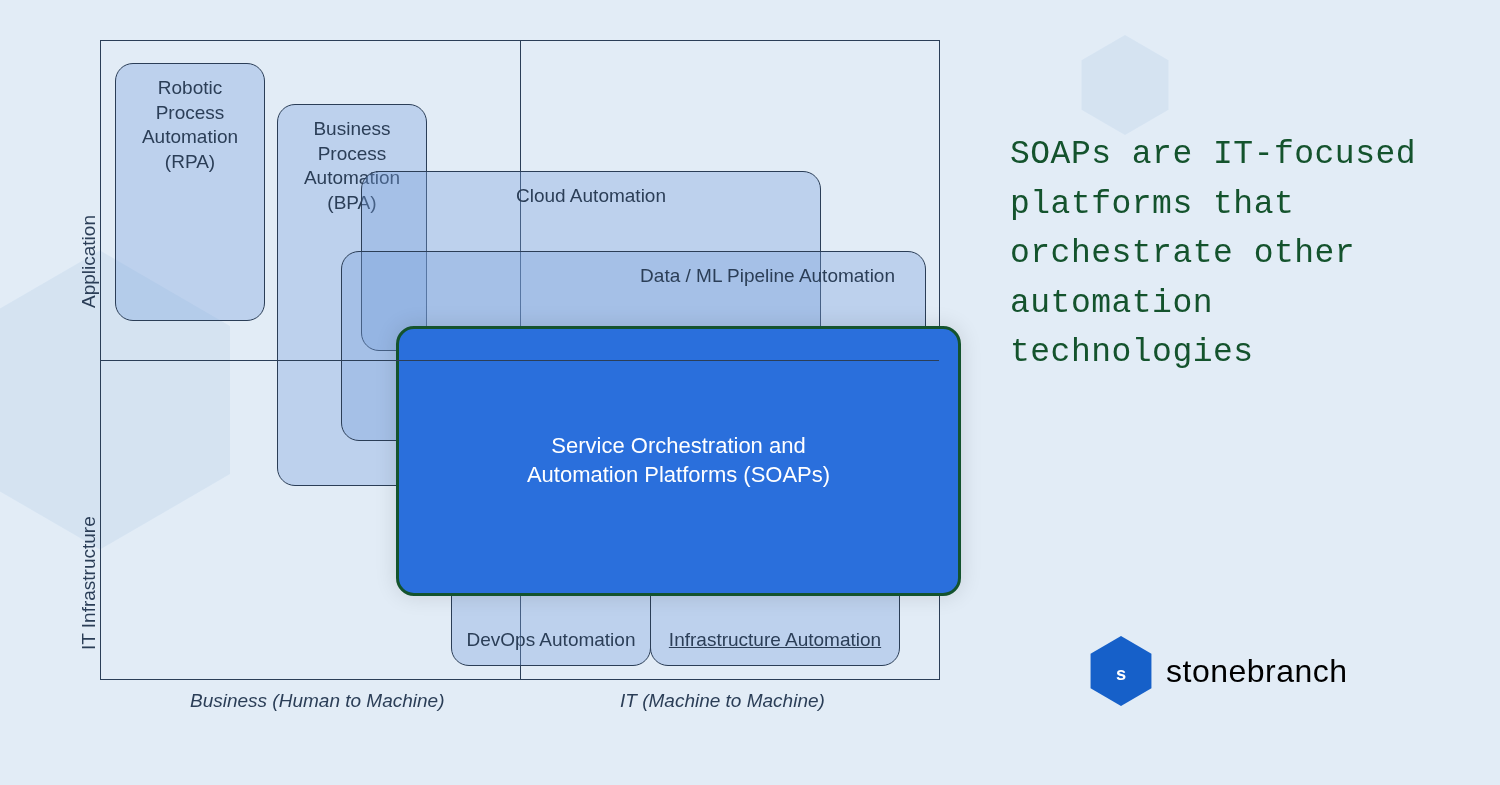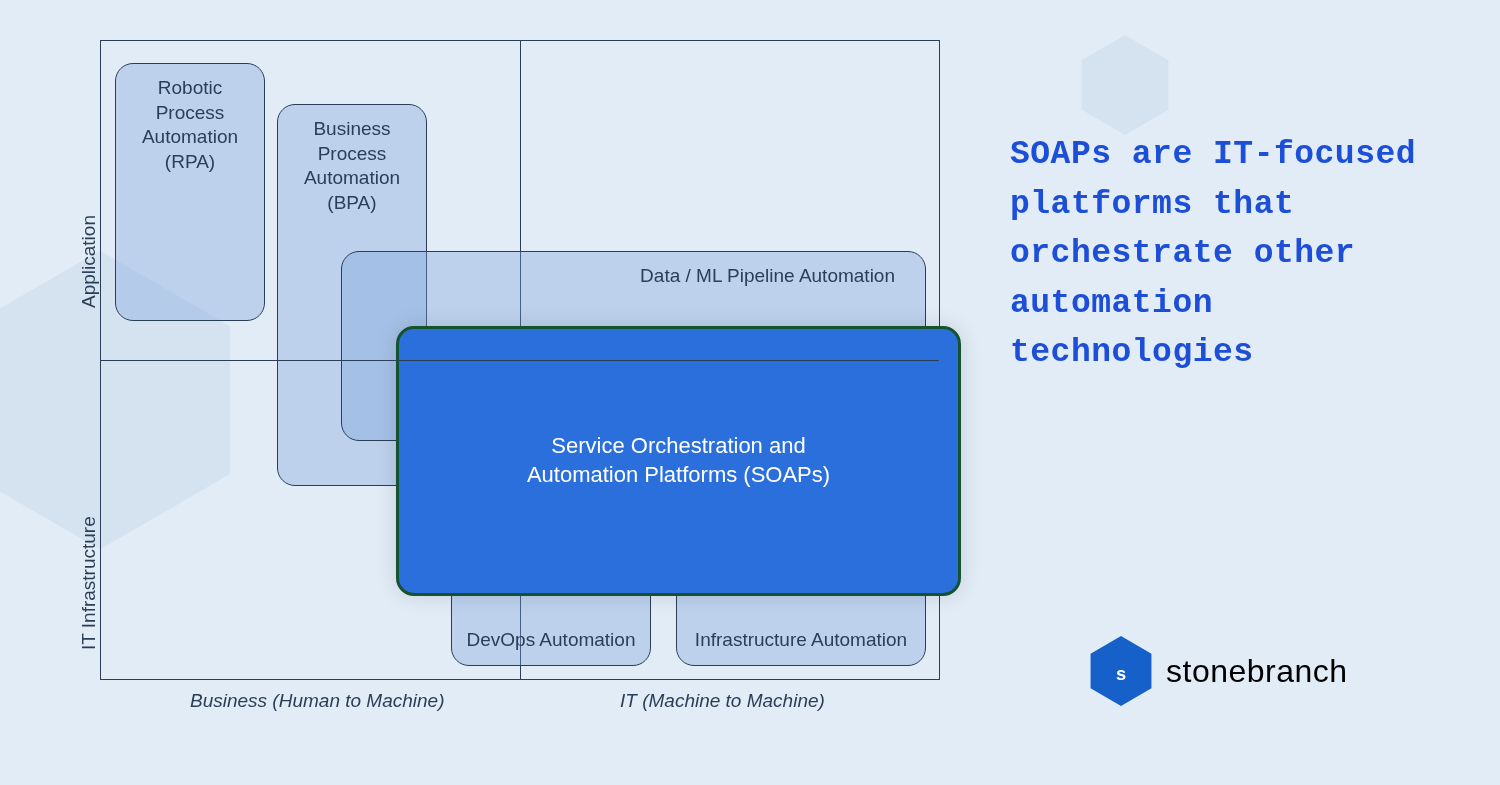--- a/index.html
+++ b/index.html
@@ -87,23 +87,23 @@
     color: #ffffff;
     font-size: 22px;
     align-items: center;
     box-shadow: 0 0 22px rgba(0,0,0,0.12);
   }
   .headline {
     position: absolute;
     left: 1010px;
     top: 130px;
     width: 430px;
-    color: #1d4ed8;
+    color: #14532d;
     font-family: "Courier New", Courier, monospace;
-    font-weight: 700;
+    font-weight: 400;
     font-size: 33px;
     line-height: 1.5;
     letter-spacing: 0.5px;
   }
   .logo {
     position: absolute;
     left: 1090px;
     top: 640px;
     display: flex;
     align-items: center;
@@ -146,30 +146,33 @@
   <div class="quad">
 
     <div class="box light" style="left:14px; top:22px; width:150px; height:258px;">
       <span>Robotic Process Automation (RPA)</span>
     </div>
 
     <div class="box light top" style="left:176px; top:22px; width:150px; height:382px;margin-top:41px;">
       <span>Business Process Automation (BPA)</span>
     </div>
 
+    <div class="box light top" style="left:260px; top:130px; width:460px; height:180px;">
+      <span>Cloud Automation</span>
+    </div>
 
     <div class="box light top" style="left:240px; top:210px; width:585px; height:190px; justify-content:flex-end; padding-right:30px;">
       <span>Data / ML Pipeline Automation</span>
     </div>
 
     <div class="box light bot" style="left:350px; top:420px; width:200px; height:205px;">
       <span>DevOps Automation</span>
     </div>
 
-    <div class="box light bot" style="left:575px; top:500px; width:250px; height:125px;">
+    <div class="box light bot" style="left:549px; top:500px; width:250px; height:125px;text-decoration:underline;">
       <span>Infrastructure Automation</span>
     </div>
 
     <div class="box soap" style="left:295px; top:285px; width:565px; height:270px;">
       <span style="max-width:370px;">Service Orchestration and Automation Platforms (SOAPs)</span>
     </div>
 
   </div>
 </div>
 

